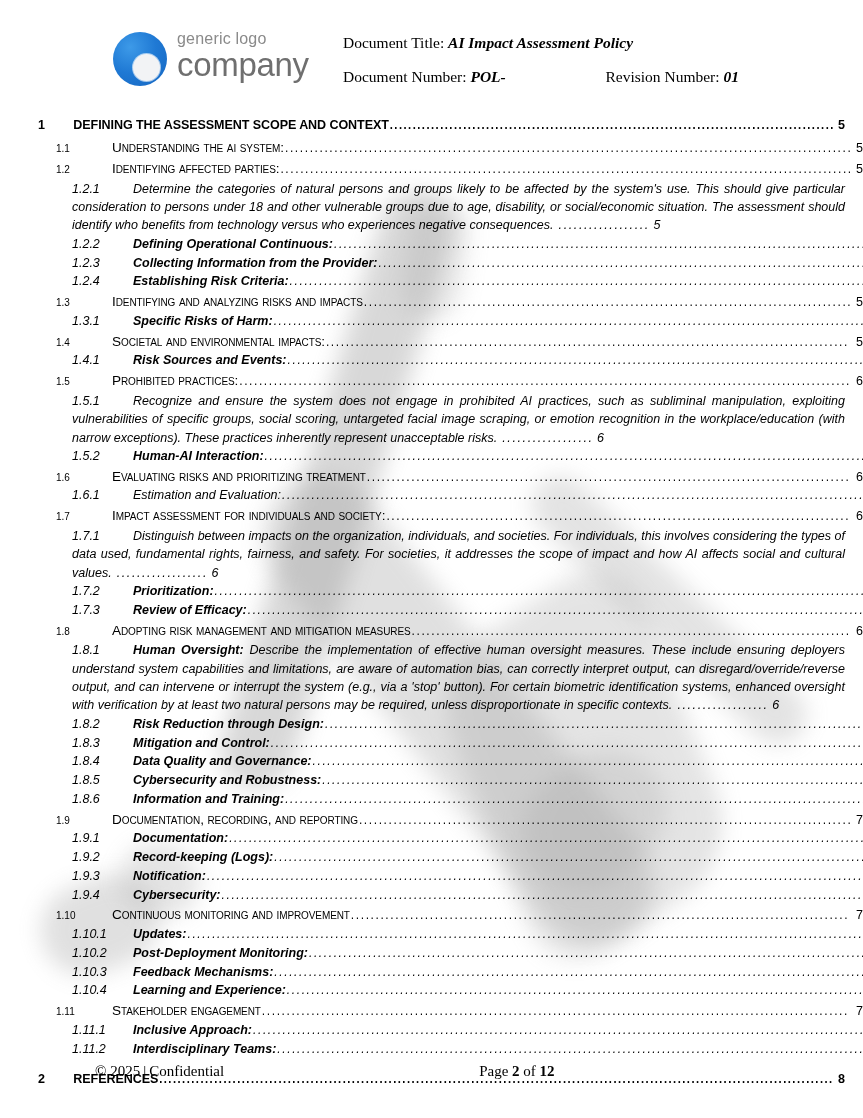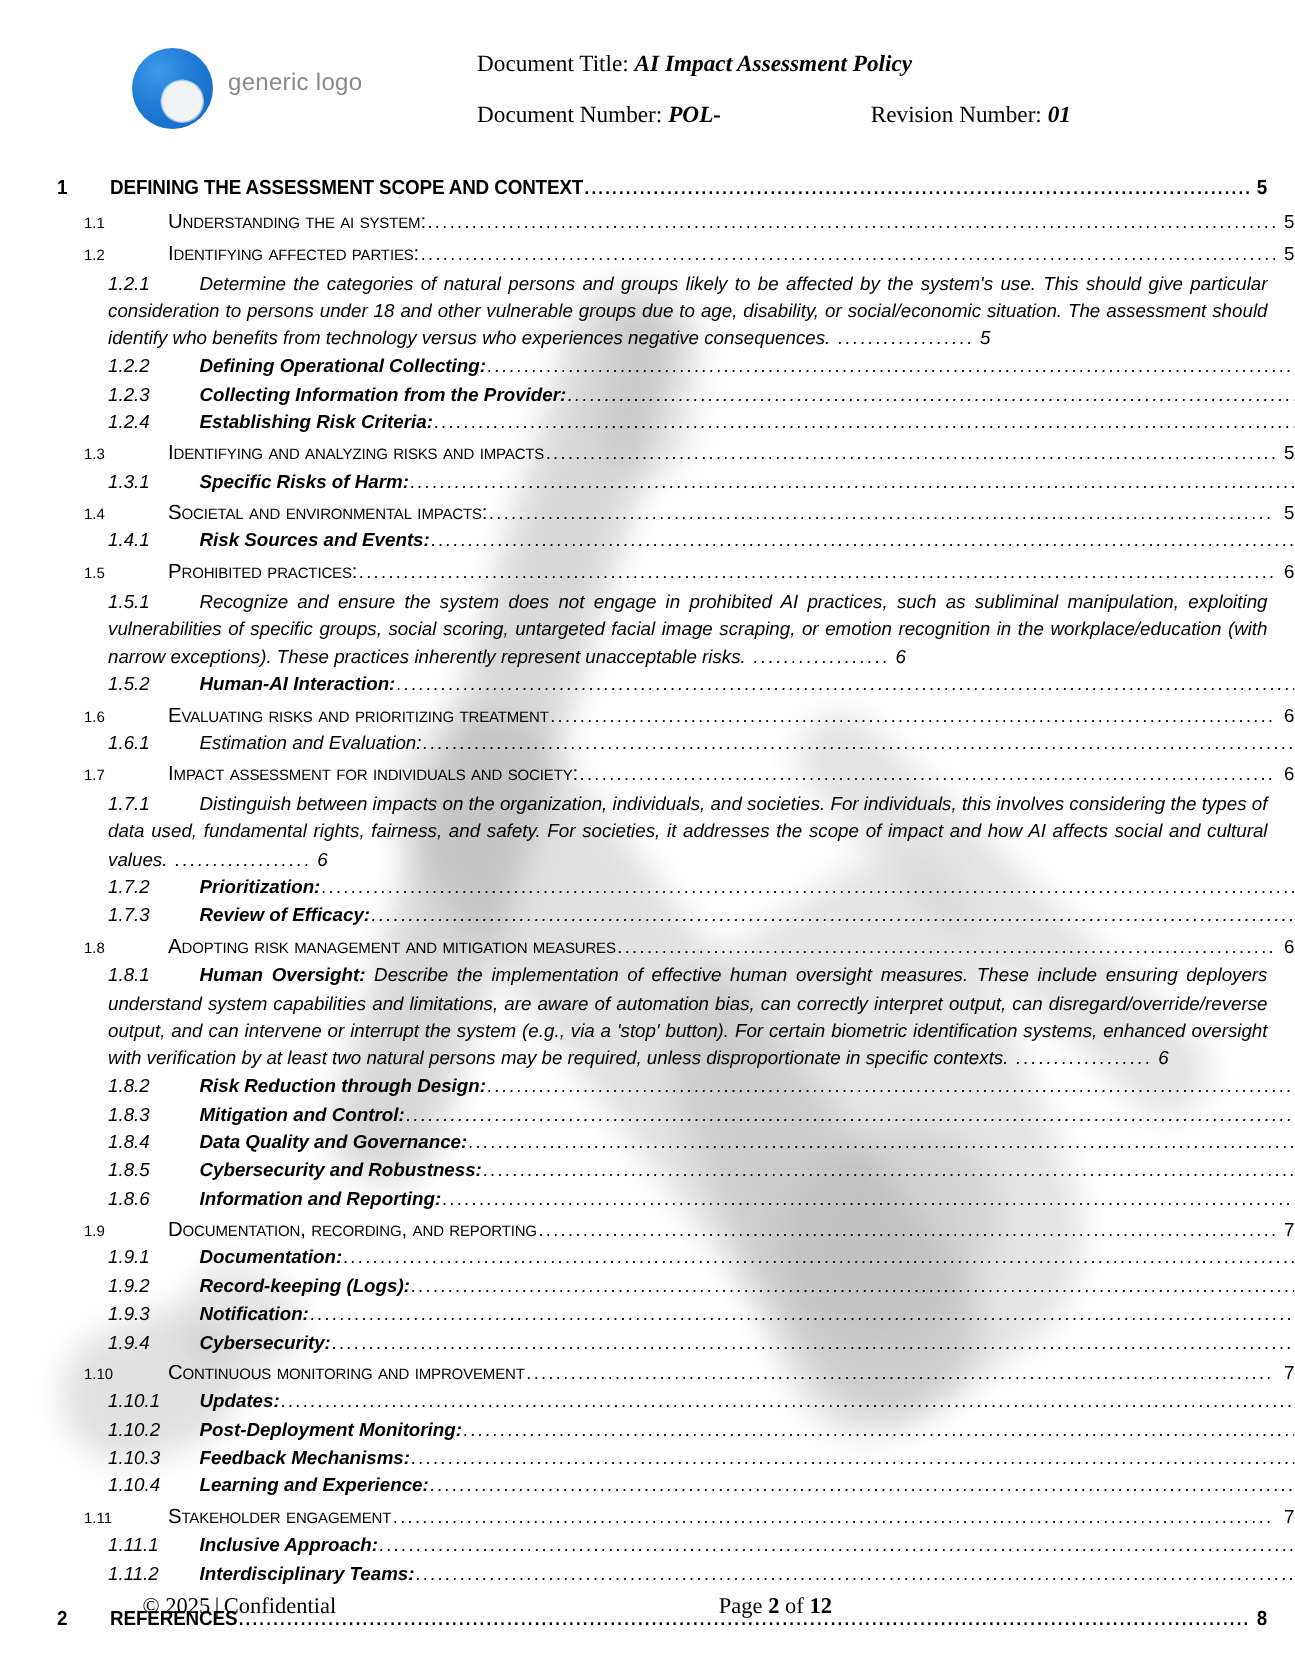--- a/index.html
+++ b/index.html
@@ -88,21 +88,21 @@
     border-radius: 60px;
     opacity: 0.22;
   }
 
   .content { position: relative; z-index: 1; }
 
   
   .doc-header {
     display: flex;
     align-items: flex-start;
-    padding: 28px 36px 0 88px;
+    padding: 28px 36px 0 113px;
     height: 78px;
     box-sizing: border-box;
   }
   .logo-block {
     display: flex;
     align-items: center;
     width: 230px;
     flex: 0 0 230px;
   }
   .logo-mark {
@@ -275,20 +275,21 @@
 
     <div class="doc-header">
 
       <div class="logo-block">
         <div class="logo-mark">
           <div class="ring"></div>
           <div class="inner"></div>
         </div>
         <div class="logo-text">
           <span class="l1">generic logo</span>
+          <span class="l2">company</span>
         </div>
       </div>
 
       <div class="header-fields">
         <div class="header-row">
           <span class="lbl">Document Title:</span>
           <span class="val">AI Impact Assessment Policy</span>
         </div>
         <div class="header-row">
           <span class="lbl">Document Number:</span>
@@ -315,21 +316,21 @@
         </div>
         <div class="toc-line lvl2">
           <span class="num">1.2</span>
           <span class="lbl">Identifying Affected Parties:</span>
           <span class="dots">............................................................................................................................................................................................................................</span>
           <span class="pg">5</span>
         </div>
         <div class="lvl3-para"><span class="num">1.2.1</span><span class="ptext">Determine the categories of natural persons and groups likely to be affected by the system's use. This should give particular consideration to persons under 18 and other vulnerable groups due to age, disability, or social/economic situation. The assessment should identify who benefits from technology versus who experiences negative consequences.</span><span class="tail-dots"> ..................</span><span class="pg"> 5</span></div>
         <div class="toc-line lvl3">
           <span class="num">1.2.2</span>
-          <span class="lbl">Defining Operational Collecting:</span>
+          <span class="lbl">Defining Operational Continuous:</span>
           <span class="dots">............................................................................................................................................................................................................................</span>
         </div>
         <div class="toc-line lvl3">
           <span class="num">1.2.3</span>
           <span class="lbl">Collecting Information from the Provider:</span>
           <span class="dots">............................................................................................................................................................................................................................</span>
         </div>
         <div class="toc-line lvl3">
           <span class="num">1.2.4</span>
           <span class="lbl">Establishing Risk Criteria:</span>
@@ -419,21 +420,21 @@
           <span class="lbl">Data Quality and Governance:</span>
           <span class="dots">............................................................................................................................................................................................................................</span>
         </div>
         <div class="toc-line lvl3">
           <span class="num">1.8.5</span>
           <span class="lbl">Cybersecurity and Robustness:</span>
           <span class="dots">............................................................................................................................................................................................................................</span>
         </div>
         <div class="toc-line lvl3">
           <span class="num">1.8.6</span>
-          <span class="lbl">Information and Reporting:</span>
+          <span class="lbl">Information and Training:</span>
           <span class="dots">............................................................................................................................................................................................................................</span>
         </div>
         <div class="toc-line lvl2">
           <span class="num">1.9</span>
           <span class="lbl">Documentation, Recording, and Reporting</span>
           <span class="dots">............................................................................................................................................................................................................................</span>
           <span class="pg">7</span>
         </div>
         <div class="toc-line lvl3">
           <span class="num">1.9.1</span>

